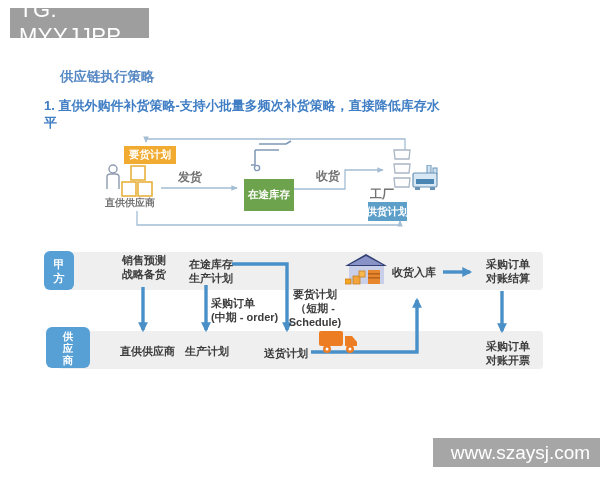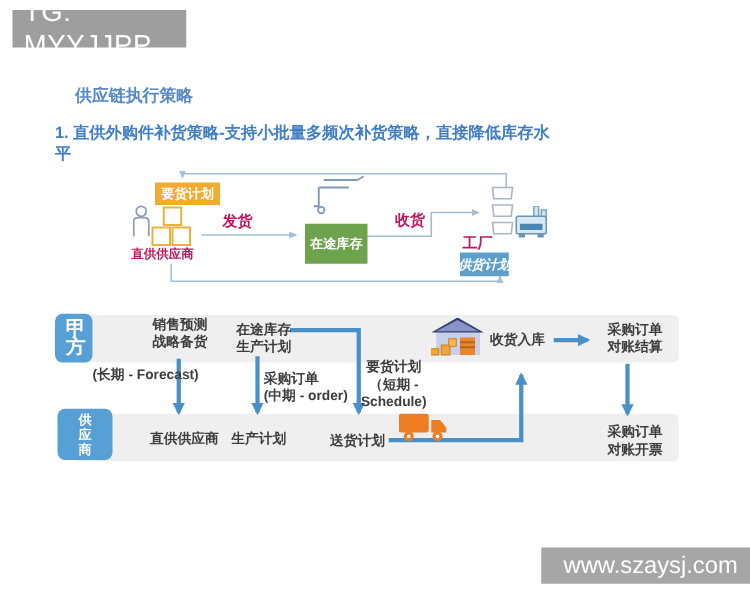--- a/index.html
+++ b/index.html
@@ -14,31 +14,31 @@
   body{font-family:"Liberation Sans","DejaVu Sans",sans-serif;position:relative;}
   .abs{position:absolute;}
   .wm{background:var(--watermark_gray);color:#fff;display:flex;align-items:center;}
   .wm-top{left:10px;top:8px;width:139px;height:30px;font-size:22px;padding-left:9px;letter-spacing:.5px;}
   .wm-bottom{left:433px;top:438px;width:175px;height:29px;font-size:19px;justify-content:center;background:#A6A6A6;}
   .title{left:60px;top:68px;font-size:13.5px;font-weight:bold;color:var(--title_blue);}
   .subtitle{left:44px;top:98px;width:396px;font-size:13px;font-weight:bold;color:var(--subtitle_blue);line-height:1.28;word-break:break-all;}
   .tag{color:#fff;font-size:10.5px;font-weight:bold;display:flex;align-items:center;justify-content:center;white-space:nowrap;}
   .tag-yellow{left:124px;top:146px;width:52px;height:18px;background:var(--tag_yellow);}
   .tag-green{left:244px;top:179px;width:50px;height:32px;background:var(--tag_green);}
-  .tag-blue{left:368px;top:202px;width:39px;height:19px;background:var(--tag_blue);font-style:italic;}
-  .dlbl{font-size:12px;font-weight:bold;color:#be185d;white-space:nowrap;font-family:Liberation Mono, monospace;}
+  .tag-blue{left:368px;top:202px;width:39px;height:19px;background:var(--tag_blue);}
+  .dlbl{font-size:12px;font-weight:bold;color:#737373;white-space:nowrap;font-family:Liberation Mono, monospace;}
   .lbl-supplier{left:105px;top:196px;font-size:10px;}
   .lbl-ship{left:178px;top:169px;}
   .lbl-receive{left:316px;top:168px;}
   .lbl-factory{left:370px;top:186px;}
   .band{background:var(--lane_band_gray);border-radius:4px;}
   .band-a{left:58px;top:252px;width:485px;height:38px;}
   .band-b{left:58px;top:331px;width:485px;height:38px;}
   .badge{background:var(--lane_badge_blue);border-radius:6px;color:#fff;font-weight:bold;display:flex;align-items:center;justify-content:center;text-align:center;}
-  .badge-a{left:44px;top:251px;width:30px;height:39px;font-size:16px;line-height:14px;}
+  .badge-a{left:44px;top:251px;width:30px;height:39px;font-size:11px;line-height:14px;}
   .badge-b{left:46px;top:327px;width:44px;height:41px;font-size:10.5px;line-height:12px;}
   .badge span{display:block;width:13px;word-break:break-all;}
   .txt{display:flex;flex-direction:column;color:var(--text_dark);font-size:11px;font-weight:600;line-height:14px;white-space:nowrap;}
   .ctr{align-items:center;text-align:center;}
   .t-sf{left:117px;top:253px;width:54px;}
   .t-so{left:184px;top:257px;width:54px;}
   .t-rc{left:392px;top:265px;}
   .t-ps{left:480px;top:257px;width:56px;}
   .t-df{left:74px;top:293px;}
   .t-po{left:211px;top:296px;}
@@ -154,21 +154,20 @@
 </svg>
 <div class="abs txt t-rc z3">
   <span>收货入库</span>
 </div>
 <div class="abs txt ctr t-ps z3">
   <span>采购订单</span>
   <span>对账结算</span>
 </div>
 
 <div class="abs txt t-df z3">
-  <span>(长期 - Forecast)</span>
 </div>
 <div class="abs txt t-po z3">
   <span>采购订单</span>
   <span>(中期 - order)</span>
 </div>
 <div class="abs txt ctr t-dp z3">
   <span>要货计划</span>
   <span>（短期 -</span>
   <span>Schedule)</span>
 </div>

